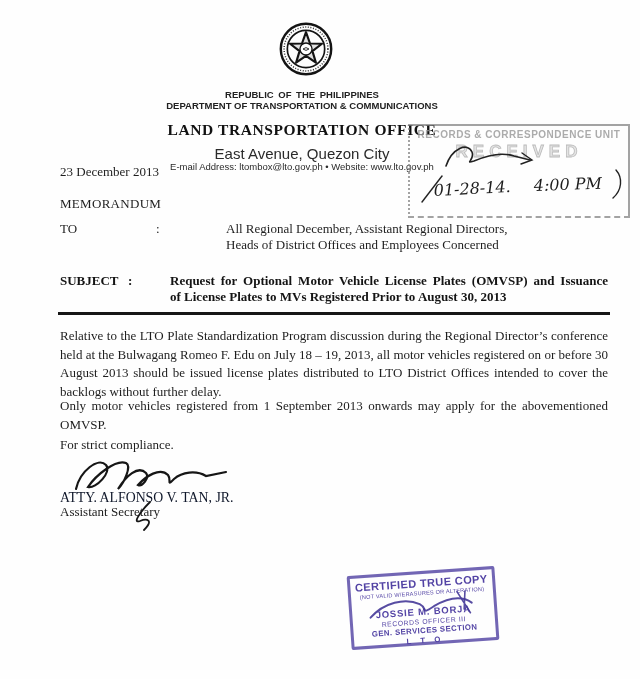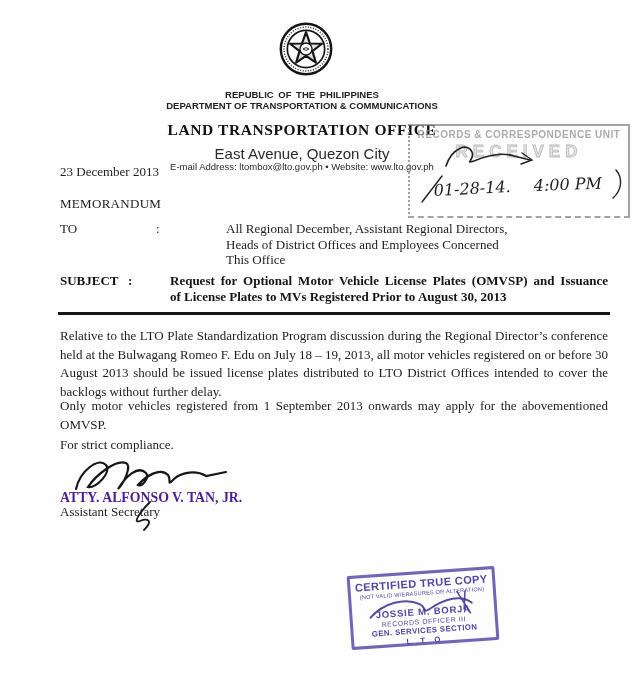--- a/index.html
+++ b/index.html
@@ -38,21 +38,21 @@
   .to-row{top:221px; line-height:15.6px;gap:28px;}
   .subj-row{top:273px; line-height:16px; font-weight:bold; color:#141414;}
   .rule{position:absolute; left:58px; top:312px; width:552px; height:2.5px; background:#161616;}
   .para{line-height:18.6px;}
   .p1{top:327px;}
   .p2{top:397px;}
   .p3{top:436px;}
   .jl{text-align:justify; text-align-last:justify;}
 
   
-  .sig-name{top:490px; font-weight:bold; font-size:13.8px; color:#4c1d95;}
+  .sig-name{top:490px; font-weight:normal; font-size:13.8px; color:#0f172a;}
   .sig-title{top:504px;}
 
   
   .cert{
     position:absolute; left:349px; top:571px; width:148px; height:74px;
     border:3px solid rgba(74,58,160,.82); border-radius:2px; box-sizing:border-box;
     transform:rotate(-4deg); text-align:center; color:#4a3aa0;
     font-family:"Liberation Sans",sans-serif; opacity:.95;
   }
   .cert-title{font-size:11px; letter-spacing:.4px; margin-top:3px; font-weight:bold;}
@@ -99,21 +99,20 @@
 
   <div class="letter abs date">23 December 2013</div>
   <div class="letter abs memo-title">MEMORANDUM</div>
 
   <div class="letter abs row to-row">
     <div>TO</div>
     <div>:</div>
     <div>
       <div>All Regional December, Assistant Regional Directors,</div>
       <div>Heads of District Offices and Employees Concerned</div>
-      <div>This Office</div>
     </div>
   </div>
 
   <div class="letter abs row subj-row">
     <div>SUBJECT</div>
     <div>:</div>
     <div>
       <div class="jl">Request for Optional Motor Vehicle License Plates (OMVSP) and Issuance</div>
       <div>of License Plates to MVs Registered Prior to August 30, 2013</div>
     </div>

